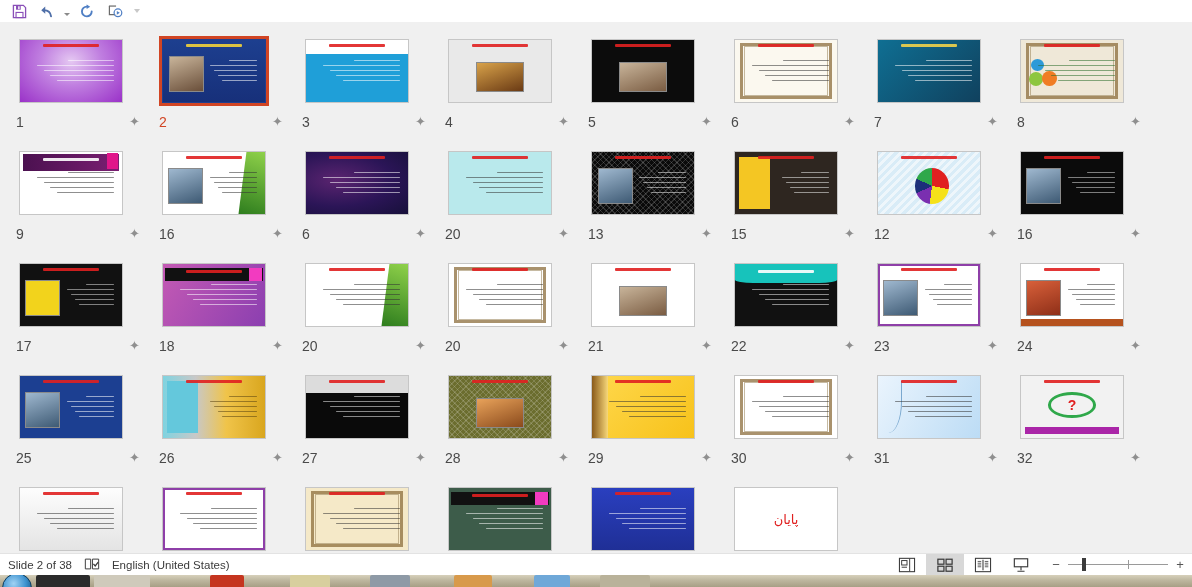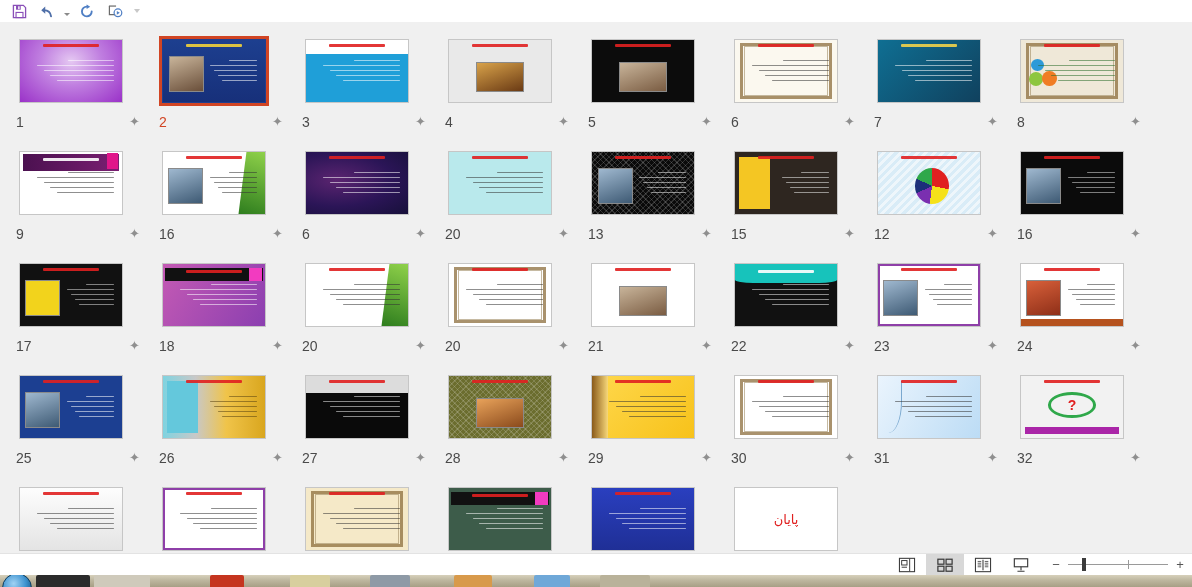--- a/index.html
+++ b/index.html
@@ -834,20 +834,31 @@
           <div class="thumb-wrap">
             <div class="thumb" style="background:#ffffff;">
               <div style="position:absolute;inset:0;display:flex;align-items:center;justify-content:center;font-size:13px;color:#e02020;font-family:'DejaVu Sans',sans-serif;">پایان</div>
             </div>
           </div>
         </div>
       </div>
   </div>
 
   <div class="statusbar">
+    <div class="sb-left">
+      <span class="sb-text">Slide 2 of 38</span>
+      <span>
+        <svg width="16" height="14" viewBox="0 0 18 14">
+          <path d="M1.5 1.5h6v11h-6z" fill="none" stroke="#3b3b3b" stroke-width="1.1"></path>
+          <path d="M9.5 1.5h7v11h-7z" fill="none" stroke="#3b3b3b" stroke-width="1.1"></path>
+          <path d="M10.6 6.8l2 2.4 3.4-4.4" fill="none" stroke="#3b3b3b" stroke-width="1.4"></path>
+        </svg>
+      </span>
+      <span class="sb-text">English (United States)</span>
+    </div>
     <div class="sb-spacer"></div>
     <div class="sb-right">
       <div class="viewbtn" title="Normal">
         <svg width="18" height="16" viewBox="0 0 20 18">
           <rect x="1.5" y="1.5" width="17" height="15" fill="none" stroke="#3b3b3b" stroke-width="1.2"></rect>
           <rect x="4" y="4" width="6" height="5" fill="none" stroke="#3b3b3b" stroke-width="1.1"></rect>
           <path d="M4 11.5h6" stroke="#3b3b3b" stroke-width="1.1"></path>
           <path d="M13 1.8v14.4" stroke="#3b3b3b" stroke-width="1.1"></path>
         </svg>
       </div>

